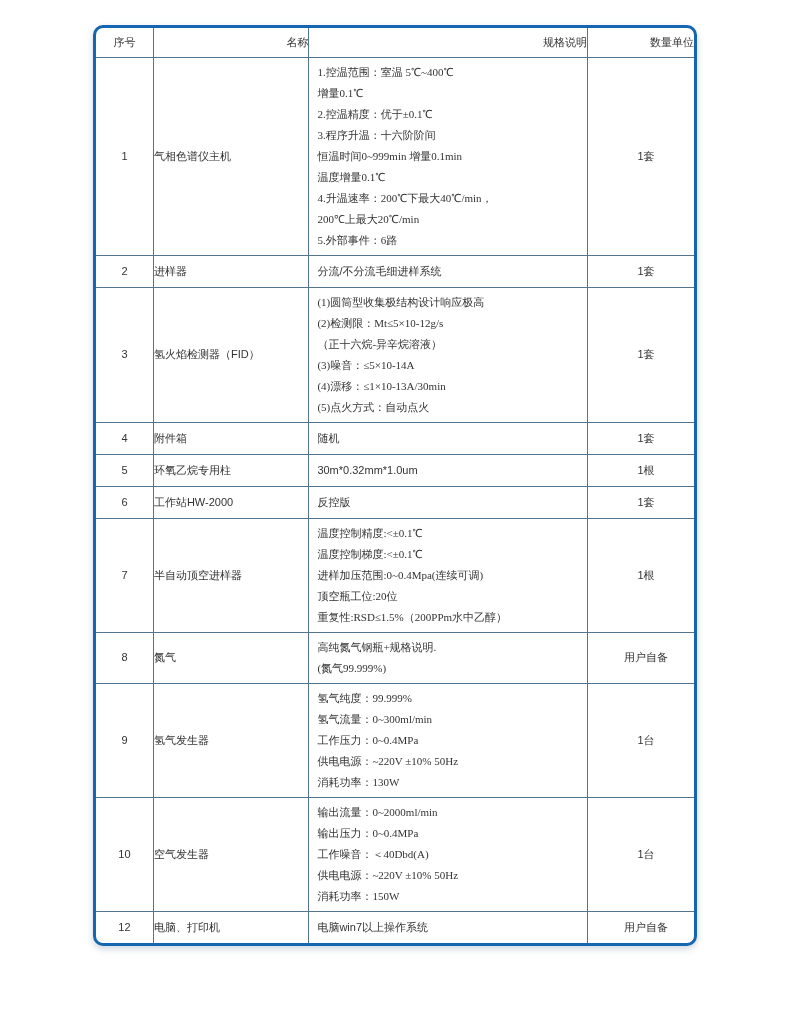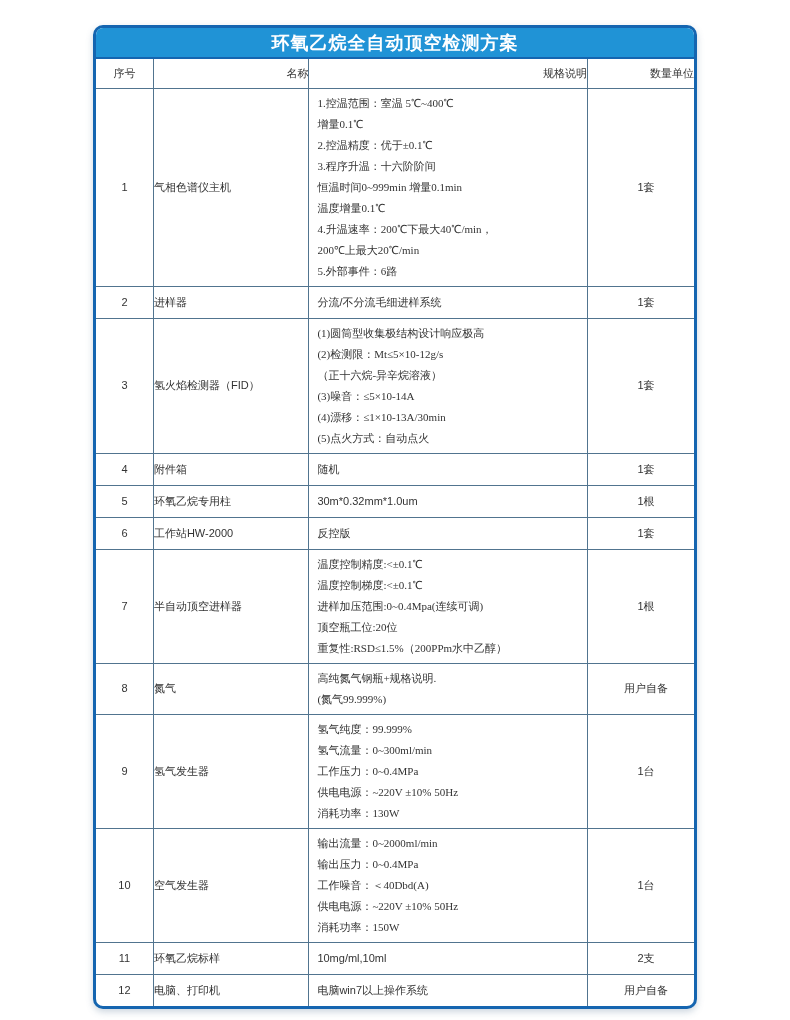--- a/index.html
+++ b/index.html
@@ -62,21 +62,20 @@
   td.c-name { padding-right: 4px; margin-left: 19px; }
   td.c-spec { padding: 5px 4px 5px 8px; white-space: pre-line; }
   td.c-qty  { padding-left: 10px; text-align: center; }
   tr.row-s td { height: 31px; }
   tr.row-m td.c-spec { padding-top: 4px; padding-bottom: 4px; font-family: Liberation Serif, serif; }
 </style>
 </head>
 <body>
 
 <div class="panel">
-  <div class="title-bar">环氧乙烷全自动顶空检测方案</div>
   <table class="spec-table">
     <colgroup>
         <col class="c1">
         <col class="c2">
         <col class="c3">
         <col class="c4">
       </colgroup>
     <thead>
       <tr>
         <th class="h-no">序号</th>
@@ -166,26 +165,20 @@
         <td class="c-no">10</td>
         <td class="c-name">空气发生器</td>
         <td class="c-spec">输出流量：0~2000ml/min
 输出压力：0~0.4MPa
 工作噪音：＜40Dbd(A)
 供电电源：~220V ±10% 50Hz
 消耗功率：150W</td>
         <td class="c-qty">1台</td>
       </tr>
       <tr class="row-s">
-        <td class="c-no">11</td>
-        <td class="c-name">环氧乙烷标样</td>
-        <td class="c-spec">10mg/ml,10ml</td>
-        <td class="c-qty">2支</td>
-      </tr>
-      <tr class="row-s">
         <td class="c-no">12</td>
         <td class="c-name">电脑、打印机</td>
         <td class="c-spec">电脑win7以上操作系统</td>
         <td class="c-qty">用户自备</td>
       </tr>
     </tbody>
   </table>
 </div>
 
 </body></html>

